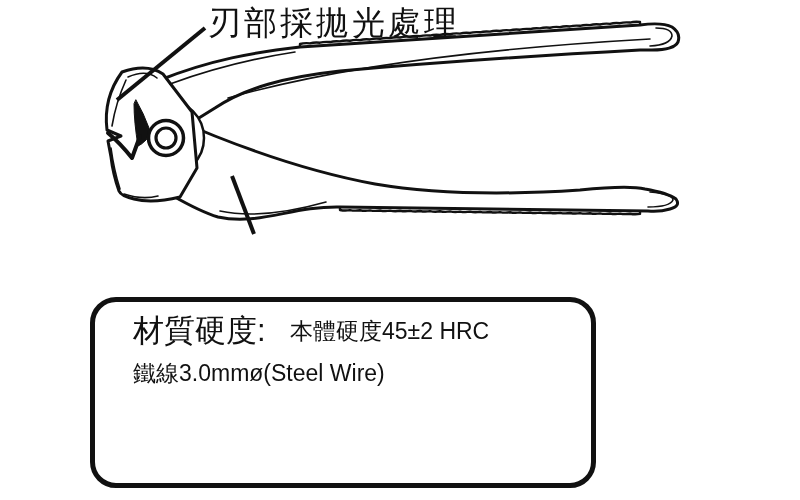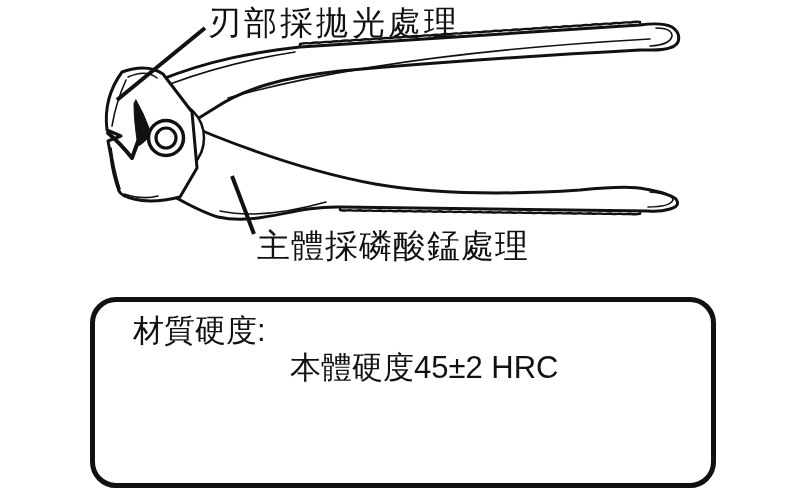--- a/index.html
+++ b/index.html
@@ -9,30 +9,30 @@
   }
   .stage{position:absolute;inset:0;width:800px;height:500px;border-radius:23px;}
   svg{position:absolute;top:0;left:0;}
   .callout{
     position:absolute;font-size:33px;font-weight:500;color:#111;
     white-space:nowrap;line-height:1.1;
   }
   .callout-top{left:208px;top:5px;letter-spacing:3px;}
   .callout-bottom{left:257px;top:228px;letter-spacing:1px;}
   .spec-box{
-    position:absolute;left:90px;top:297px;width:626px;height:191px;
+    position:absolute;left:90px;top:297px;width:506px;height:191px;
     box-sizing:border-box;border:5px solid #111;border-radius:26px;
     background:#fff;padding:8px 0 0 38px;
   }
   .spec-row{display:flex;align-items:flex-start;}
   .spec-label{
     width:157px;flex:0 0 157px;font-size:31px;line-height:42px;white-space:nowrap;
   }
   .spec-lines{display:flex;flex-direction:column;}
-  .spec-line{font-size:31px;line-height:42px;white-space:nowrap;margin-top:37px;}
+  .spec-line{font-size:23px;line-height:42px;white-space:nowrap;}
 </style>
 </head>
 <body>
 
 <div class="stage">
 
   <svg width="800" height="500" viewBox="0 0 800 500">
     <g fill="#ffffff" stroke="#111111" stroke-linejoin="round" stroke-linecap="round">
 
       <path stroke-width="2.4" d="M300 44 a10 3.2 0 0 1 10 -0.65 10 3.2 0 0 1 10 -0.65 10 3.2 0 0 1 10 -0.65 10 3.2 0 0 1 10 -0.65 10 3.2 0 0 1 10 -0.65 10 3.2 0 0 1 10 -0.65 10 3.2 0 0 1 10 -0.65 10 3.2 0 0 1 10 -0.65 10 3.2 0 0 1 10 -0.65 10 3.2 0 0 1 10 -0.65 10 3.2 0 0 1 10 -0.65 10 3.2 0 0 1 10 -0.65 10 3.2 0 0 1 10 -0.65 10 3.2 0 0 1 10 -0.65 10 3.2 0 0 1 10 -0.65 10 3.2 0 0 1 10 -0.65 10 3.2 0 0 1 10 -0.65 10 3.2 0 0 1 10 -0.65 10 3.2 0 0 1 10 -0.65 10 3.2 0 0 1 10 -0.65 10 3.2 0 0 1 10 -0.65 10 3.2 0 0 1 10 -0.65 10 3.2 0 0 1 10 -0.65 10 3.2 0 0 1 10 -0.65 10 3.2 0 0 1 10 -0.65 10 3.2 0 0 1 10 -0.65 10 3.2 0 0 1 10 -0.65 10 3.2 0 0 1 10 -0.65 10 3.2 0 0 1 10 -0.65 10 3.2 0 0 1 10 -0.65 10 3.2 0 0 1 10 -0.65 10 3.2 0 0 1 10 -0.65 10 3.2 0 0 1 10 -0.65 10 3.2 0 0 1 10 -0.65
@@ -74,28 +74,28 @@
 
       <circle cx="166" cy="138" r="17.5" stroke-width="3.5"></circle>
       <circle cx="166" cy="138" r="10" stroke-width="3.2"></circle>
 
       <path fill="none" stroke-width="4" stroke-linecap="butt" d="M 205 28 L 117 100"></path>
       <path fill="none" stroke-width="4" stroke-linecap="butt" d="M 232 176 L 254 234"></path>
     </g>
   </svg>
 
   <div class="callout callout-top">刃部採拋光處理</div>
-  <div class="callout callout-bottom">主體採磷酸錳處理</div>
 
   <div class="spec-box">
     <div class="spec-row">
       <div class="spec-label">材質硬度:</div>
       <div class="spec-lines">
         <div class="spec-line">本體硬度45±2 HRC</div>
       </div>
     </div>
     <div class="spec-row">
       <div class="spec-lines">
+        <div class="spec-line">鐵線3.0mmø(Steel Wire)</div>
       </div>
     </div>
   </div>
 
 </div>
 
 </body></html>

